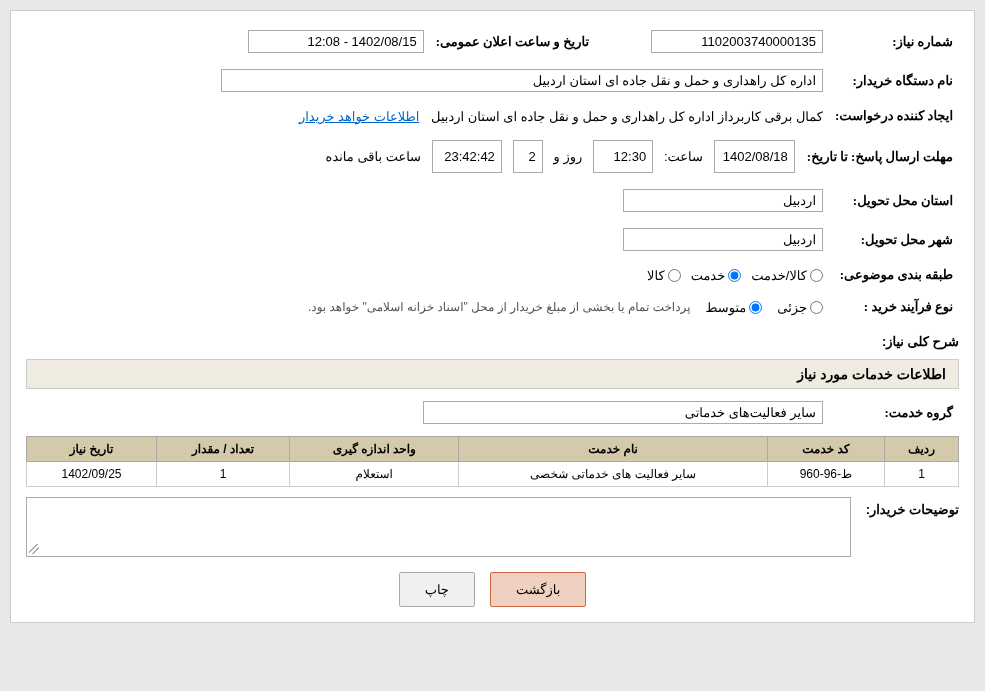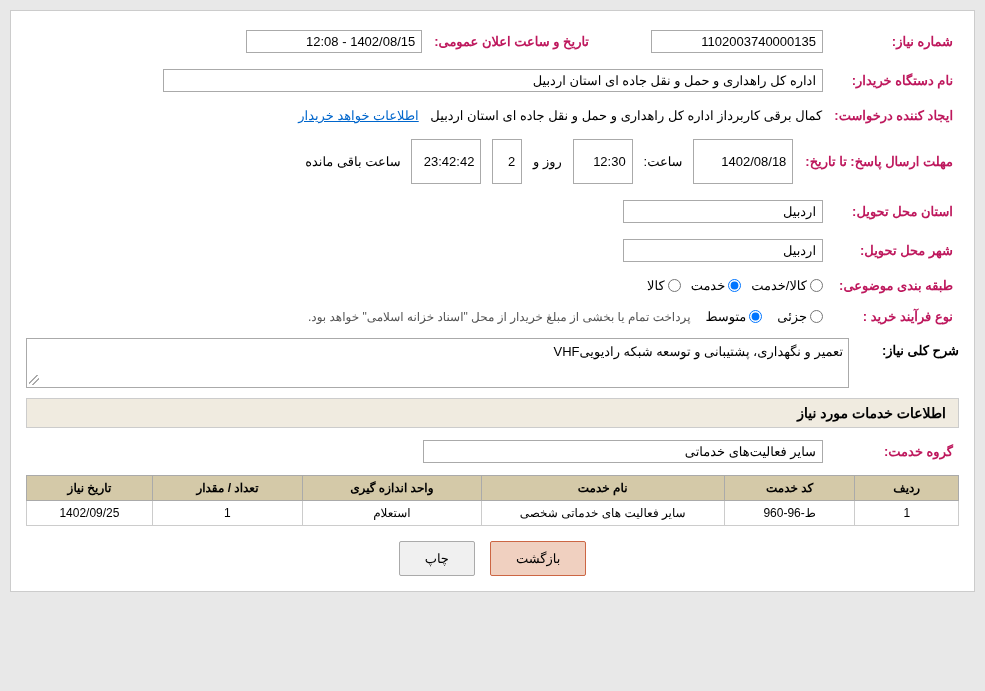--- a/index.html
+++ b/index.html
@@ -33,24 +33,25 @@
       width: 100%;
       border-collapse: collapse;
       margin-bottom: 8px;
     }
     .info-table td {
       padding: 4px 6px;
       vertical-align: middle;
       white-space: nowrap;
     }
     .label-cell {
-      color: #be185d;
+      color: #000000;
       font-weight: bold;
       text-align: right;
       width: 130px;
+      font-family: Liberation Serif, serif;
     }
     .value-box {
       border: 1px solid #aaa;
       background: white;
       padding: 3px 6px;
       min-height: 22px;
       display: inline-block;
     }
     .section-header {
       background: #f0ebe0;
@@ -79,21 +80,21 @@
     }
     .services-table {
       width: 100%;
       border-collapse: collapse;
       margin-top: 8px;
       font-size: 12px;
     }
     .services-table th {
       background: #d4c9a8;
       border: 1px solid #aaa;
-      padding: 5px 25px;
+      padding: 5px 8px;
       text-align: center;
       font-weight: bold;
     }
     .services-table td {
       border: 1px solid #ccc;
       padding: 5px 8px;
       text-align: center;
     }
     .services-table tr:nth-child(even) td {
       background: #f9f9f9;
@@ -145,21 +146,21 @@
     .btn-print {
       background: #f0f0f0;
     }
     .btn-back {
       background: #f0d0c0;
       border-color: #cc6644;
     }
     .inline-box {
       border: 1px solid #aaa;
       background: white;
-      padding: 14px 6px;
+      padding: 8px 6px;
       display: inline-block;
       min-height: 20px;
     }
     .content-relative {
       position: relative;
     }
   </style>
 </head>
 <body>
 
@@ -181,21 +182,21 @@
         </td>
       </tr>
     </tbody>
       </table>
 
     <table class="info-table">
       <tbody>
           <tr>
         <td class="label-cell">نام دستگاه خریدار:</td>
         <td>
-          <span class="value-box" style="width:660px; display:block;">اداره کل راهداری و حمل و نقل جاده ای استان اردبیل</span>
+          <span class="value-box" style="width:602px; display:block;">اداره کل راهداری و حمل و نقل جاده ای استان اردبیل</span>
         </td>
       </tr>
     </tbody>
       </table>
 
     <table class="info-table">
       <tbody>
           <tr>
         <td class="label-cell">ایجاد کننده درخواست:</td>
         <td>
@@ -204,21 +205,21 @@
         </td>
       </tr>
     </tbody>
       </table>
 
     <table class="info-table">
       <tbody>
           <tr>
         <td class="label-cell">مهلت ارسال پاسخ: تا تاریخ:</td>
         <td>
-          <span class="inline-box" style="width:100px; display:inline-block;">1402/08/18</span>
+          <span class="inline-box" style="width:81px; display:inline-block;">1402/08/18</span>
           &nbsp;
           <span>ساعت:</span>
           &nbsp;
           <span class="inline-box" style="width:60px; display:inline-block;">12:30</span>
           &nbsp;
           <span>روز و</span>
           &nbsp;
           <span class="inline-box" style="width:30px; display:inline-block;">2</span>
           &nbsp;
           <span class="inline-box" style="width:70px; display:inline-block;">23:42:42</span>
@@ -291,24 +292,20 @@
             </div>
             <span style="color:#555; font-size:12px;">پرداخت تمام یا بخشی از مبلغ خریدار از محل "اسناد خزانه اسلامی" خواهد بود.</span>
           </div>
         </td>
       </tr>
     </tbody>
       </table>
 
     <div style="margin-top:10px; display:flex; align-items:flex-start; gap:10px;">
       <span style="font-weight:bold; white-space:nowrap; padding-top:5px; min-width:100px; text-align:right;">شرح کلی نیاز:</span>
-      <div style="flex:1; border:1px solid #aaa; background:white; min-height:50px; padding:5px; text-align:right; position:relative;">
-        <span>تعمیر و نگهداری، پشتیبانی و توسعه شبکه رادیوییVHF</span>
-        <div class="resize-icon"></div>
-      </div>
     </div>
 
     <div class="section-header">اطلاعات خدمات مورد نیاز</div>
 
     <table class="info-table">
       <tbody>
           <tr>
         <td class="label-cell">گروه خدمت:</td>
         <td>
           <span class="value-box" style="width:400px; display:block;">سایر فعالیت‌های خدماتی</span>
@@ -333,20 +330,28 @@
             <td>1</td>
             <td>ط-96-960</td>
             <td>سایر فعالیت های خدماتی شخصی</td>
             <td>استعلام</td>
             <td>1</td>
             <td>1402/09/25</td>
           </tr>
         </tbody>
     </table>
 
+    <div class="buyer-notes-section">
+      <div class="buyer-notes-row">
+        <span class="buyer-notes-label">توضیحات خریدار:</span>
+        <div class="buyer-notes-box">
+          <div class="resize-icon"></div>
+        </div>
+      </div>
+    </div>
 
     <div class="buttons-row">
       <button class="btn btn-back">بازگشت</button>
       <button class="btn btn-print">چاپ</button>
     </div>
 
   </div>
 </div>
 
 </body></html>

